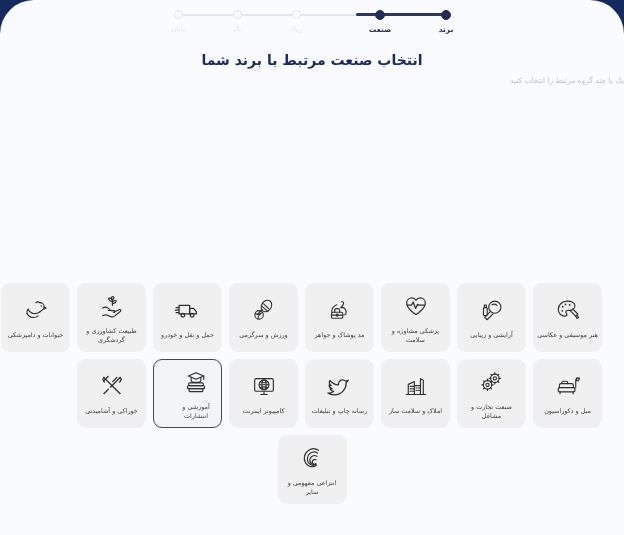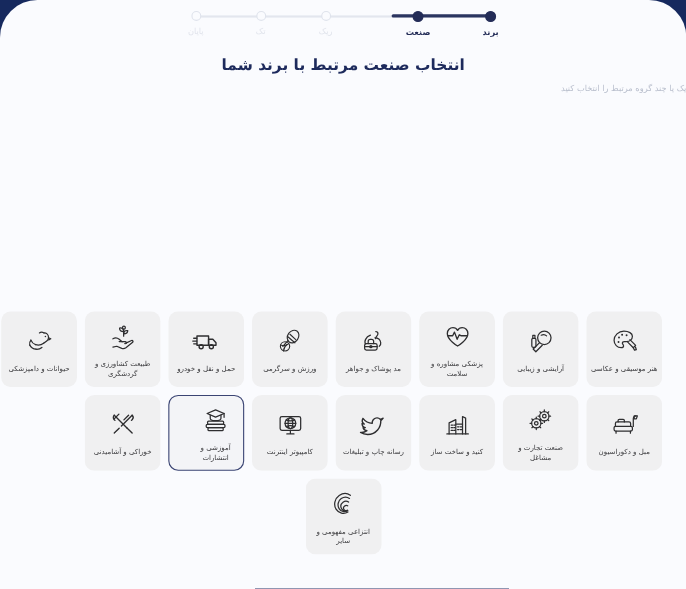--- a/index.html
+++ b/index.html
@@ -368,21 +368,21 @@
           <div class="ind-icon">
             <svg width="26" height="26" viewBox="0 0 32 32" fill="none" stroke="#2e2e30" stroke-width="1.4" stroke-linecap="round" stroke-linejoin="round">
               <path d="M4 26.5h24"></path>
               <path d="M6.5 26.5V14l7.5-3.5v16"></path>
               <path d="M14 15.5h7.5v11"></path>
               <path d="M21.5 15.5V7l3.5 1.8v17.7"></path>
               <path d="M8.8 16.5h1.6M11.8 16.5h1.6M8.8 19.5h1.6M11.8 19.5h1.6M8.8 22.5h1.6M11.8 22.5h1.6"></path>
               <path d="M16 18.5h1.5M19 18.5h1.5M16 21.5h1.5M19 21.5h1.5"></path>
             </svg>
           </div>
-          <div class="ind-label">کنید و ساخت ساز</div>
+          <div class="ind-label">املاک و سلامت ساز</div>
         </div>
 
         <div class="ind-card">
           <div class="ind-icon">
             <svg width="27" height="27" viewBox="0 0 32 32" fill="none" stroke="#2e2e30" stroke-width="1.5" stroke-linecap="round" stroke-linejoin="round">
               <path d="M26.5 8.5c-1 .6-2 1-3.2 1.2-1-1.1-2.5-1.7-4-1.5-2.9.3-5 3-4.6 5.9-4-.2-7.6-2.2-10-5.4-1.2 2.1-.6 4.8 1.4 6.2-.9 0-1.7-.3-2.4-.7 0 2.2 1.5 4 3.5 4.5-.8.2-1.6.3-2.4.1.7 1.8 2.3 3 4.2 3.1-2 1.5-4.4 2.2-6.9 1.9 2.3 1.5 5 2.2 7.7 2.2 9.3 0 14.4-7.8 14.1-14.8 1-.7 1.8-1.6 2.6-2.7z"></path>
             </svg>
           </div>
           <div class="ind-label">رسانه چاپ و تبلیغات</div>
         </div>

